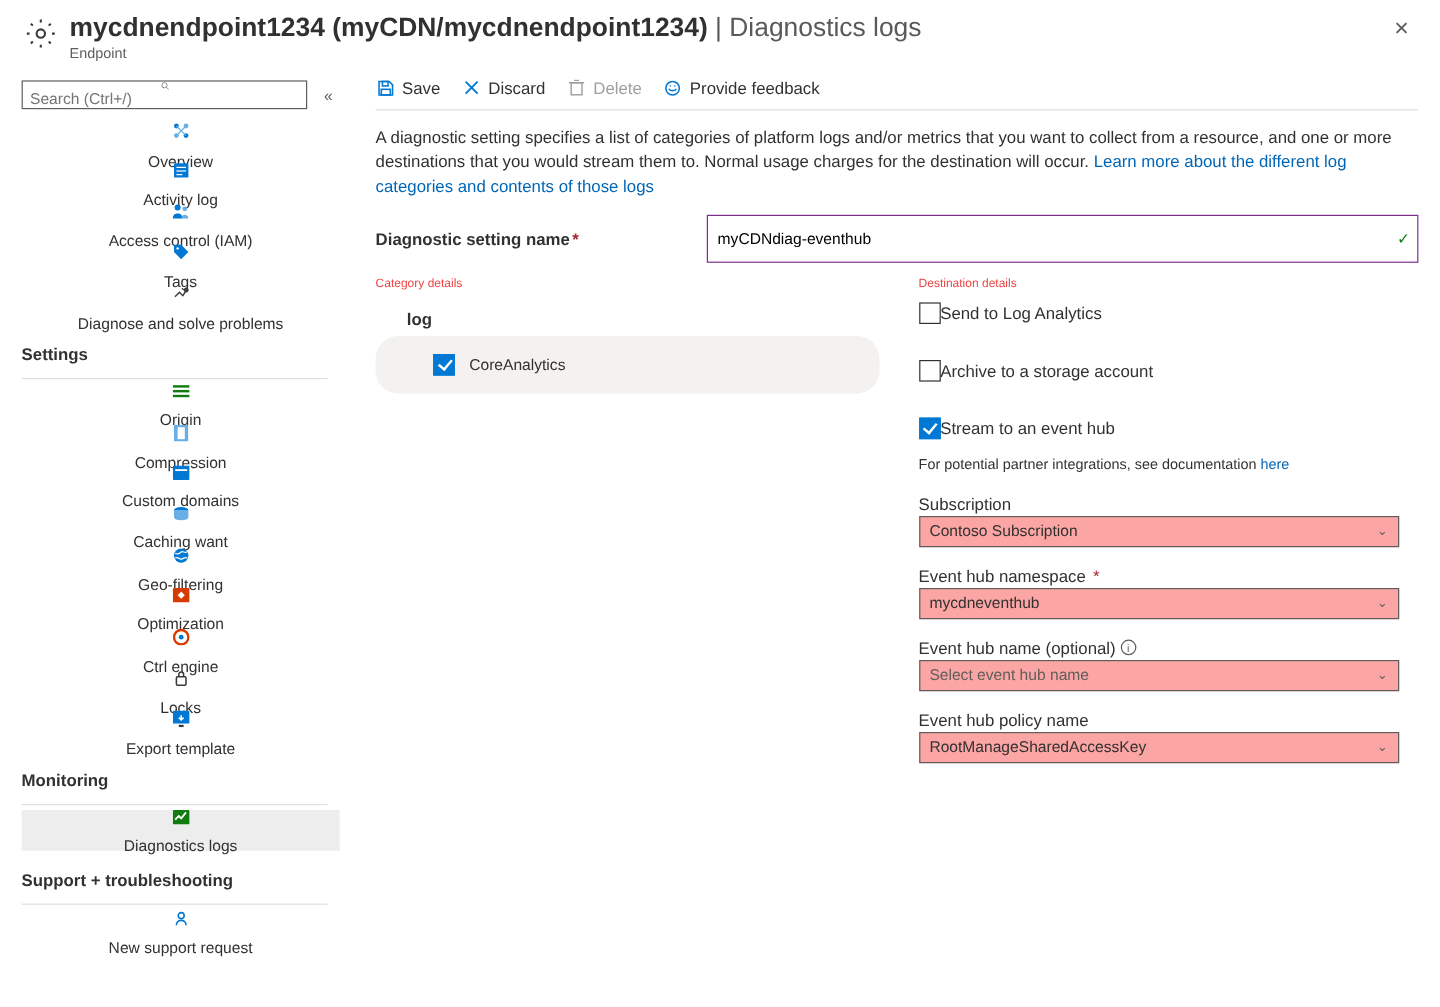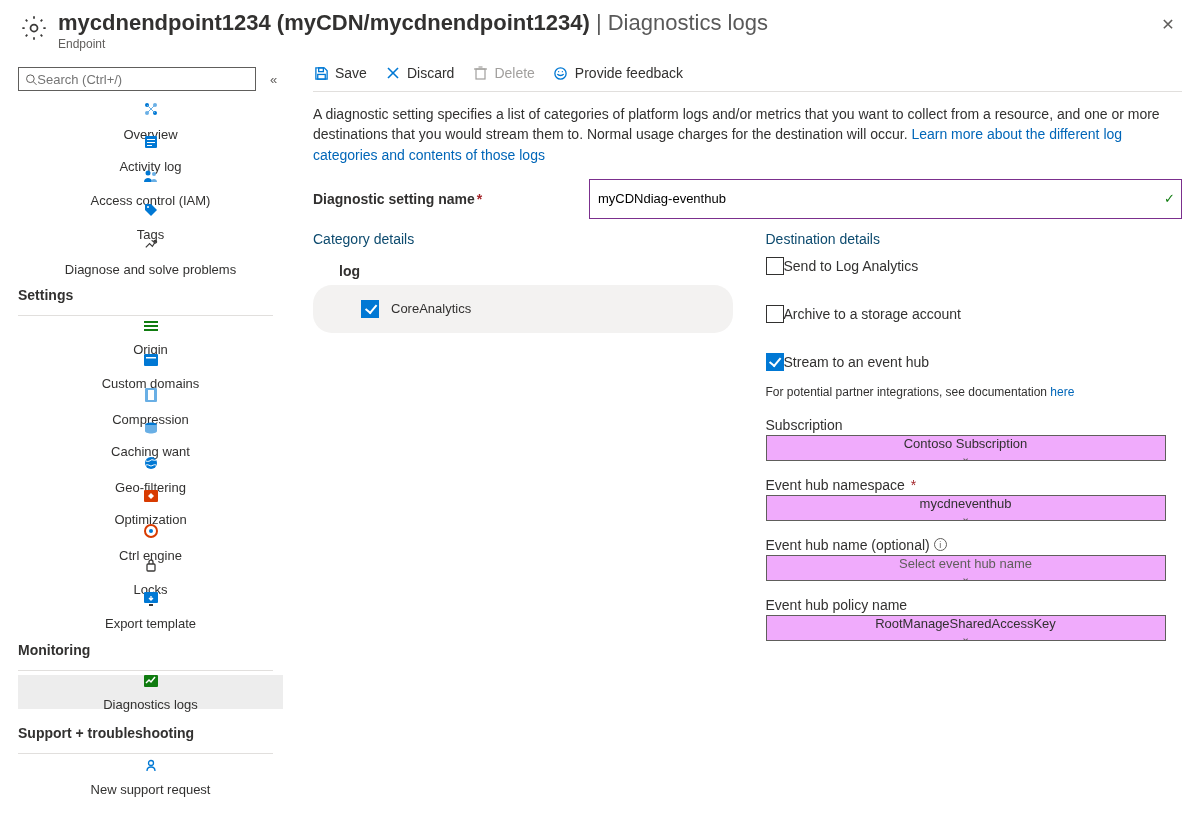--- a/index.html
+++ b/index.html
@@ -31,20 +31,21 @@
   }
   .layout { display: flex; }
   .sidebar {
     width: 295px; padding: 8px 12px 20px 18px; flex-shrink:0;
   }
   .search-row { display:flex; align-items:center; margin-bottom: 10px; }
   .search-box {
     display:flex; align-items:center;
     border: 1px solid #605e5c; height: 24px; width: 238px;
     padding: 0 6px;
+    flex-direction: column;
   }
   .search-box input {
     border:none; outline:none; font-size:13px; width:100%;
     color:#323130; background:transparent;
   }
   .collapse-chev {
     margin-left: 14px; color:#605e5c; font-size:13px;
   }
   .nav-item {
     display:flex; align-items:center; height: 34px; gap: 10px;
@@ -87,21 +88,21 @@
     flex:1; position:relative;
     border:1px solid #7b2f8d; height:40px; display:flex; align-items:center;
     padding: 0 8px;
   }
   .name-input-wrap input { border:none; outline:none; width:100%; font-size:13px;}
   .valid-check {
     position:absolute; right:6px; color:#107c10; font-size:13px;
   }
   .two-col { display:flex; gap: 36px; margin-top: 10px;}
   .col { flex:1; min-width:0;}
-  .col-heading { font-size:14px; color:#0c4a6e; margin-bottom: 10px;}
+  .col-heading { font-size:10px; color:#ef4444; margin-bottom: 10px;}
   .log-header {
     font-weight:600; padding: 6px 0 6px 26px; font-size:14px;
   }
   .log-row {
     background:#f3f2f1; display:flex; align-items:center;
     height: 48px; padding-left: 48px; gap: 12px;
     width: 420px;
     border-radius: 19px;
   }
   .checkbox {
@@ -123,23 +124,22 @@
   .partner-note { font-size:12px; color:#323130; margin: 10px 0 18px 0;}
   .field { margin-bottom: 16px; width: 400px;}
   .field-label { font-size:14px; margin-bottom:2px; display:flex; align-items:center; gap:4px;}
   .info-icon {
     width:13px;height:13px;border:1px solid #605e5c;border-radius:50%;
     display:inline-flex;align-items:center;justify-content:center;
     font-size:9px;color:#605e5c;
   }
   .select {
     border:1px solid #605e5c; height:26px; display:flex; align-items:center;
-    padding: 0 8px; justify-content:space-between; font-size:13px;
-    background:#f0abfc;
-    flex-direction:column;
+    padding: 12px 8px; justify-content:space-between; font-size:13px;
+    background:#fca5a5;
   }
   .select .chev { color:#605e5c; font-size:11px;}
   .select.placeholder { color:#605e5c;}
   svg { display:block; }
 </style>
 </head>
 <body>
 
 <div class="header">
   <div class="header-icon">
@@ -231,35 +231,35 @@
           <svg width="14" height="12" viewBox="0 0 14 12">
             <rect y="1" width="14" height="2" fill="#107c10"></rect>
             <rect y="5" width="14" height="2" fill="#107c10"></rect>
             <rect y="9" width="14" height="2" fill="#107c10"></rect>
           </svg>
         </span>
       <span>Origin</span>
     </div>
     <div class="nav-item">
       <span class="nav-icon">
+          <svg width="12" height="14" viewBox="0 0 12 14">
+            <rect width="12" height="14" fill="#69afe5" rx="1"></rect>
+            <rect x="3" y="2" width="6" height="10" fill="#fff"></rect>
+          </svg>
+        </span>
+      <span>Compression</span>
+    </div>
+    <div class="nav-item">
+      <span class="nav-icon">
           <svg width="14" height="12" viewBox="0 0 14 12">
             <rect width="14" height="12" fill="#0078d4" rx="1"></rect>
             <rect x="2" y="3" width="10" height="1.5" fill="#fff"></rect>
           </svg>
         </span>
       <span>Custom domains</span>
-    </div>
-    <div class="nav-item">
-      <span class="nav-icon">
-          <svg width="12" height="14" viewBox="0 0 12 14">
-            <rect width="12" height="14" fill="#69afe5" rx="1"></rect>
-            <rect x="3" y="2" width="6" height="10" fill="#fff"></rect>
-          </svg>
-        </span>
-      <span>Compression</span>
     </div>
     <div class="nav-item">
       <span class="nav-icon">
           <svg width="14" height="12" viewBox="0 0 14 12">
             <ellipse cx="7" cy="3" rx="6" ry="2.5" fill="#0078d4"></ellipse>
             <path d="M1 3v6c0 1.4 2.7 2.5 6 2.5s6-1.1 6-2.5V3" fill="#69afe5"></path>
           </svg>
         </span>
       <span>Caching want</span>
     </div>

